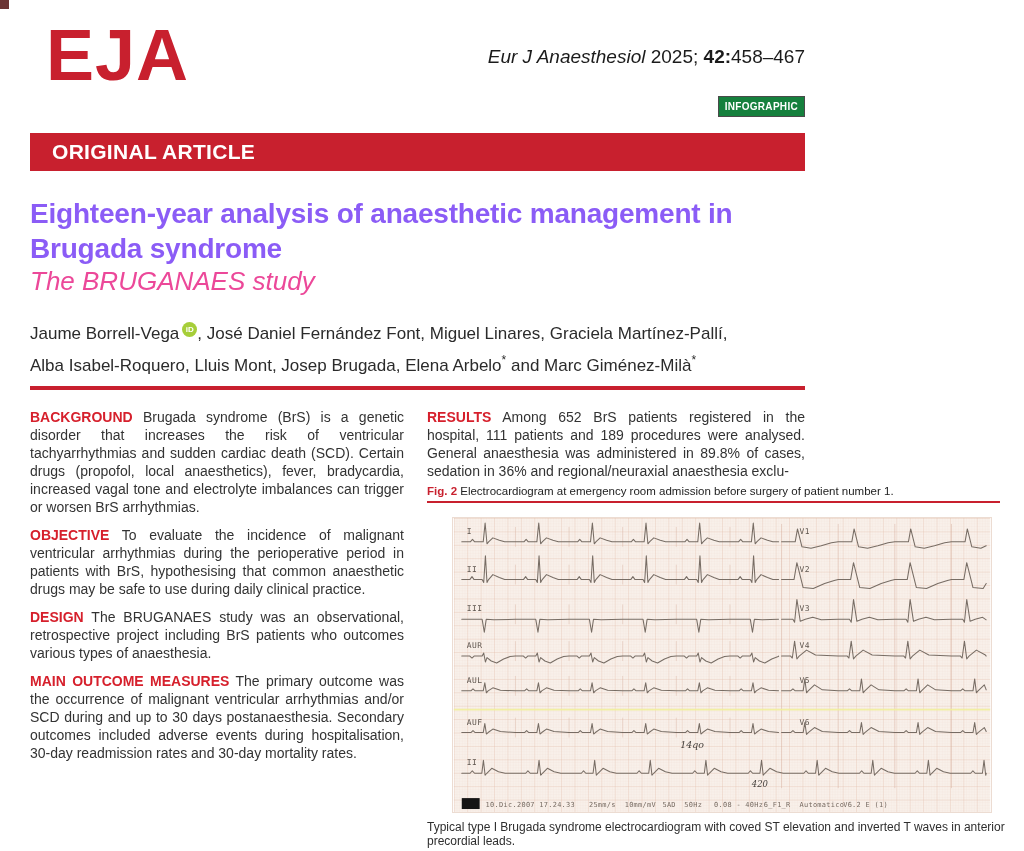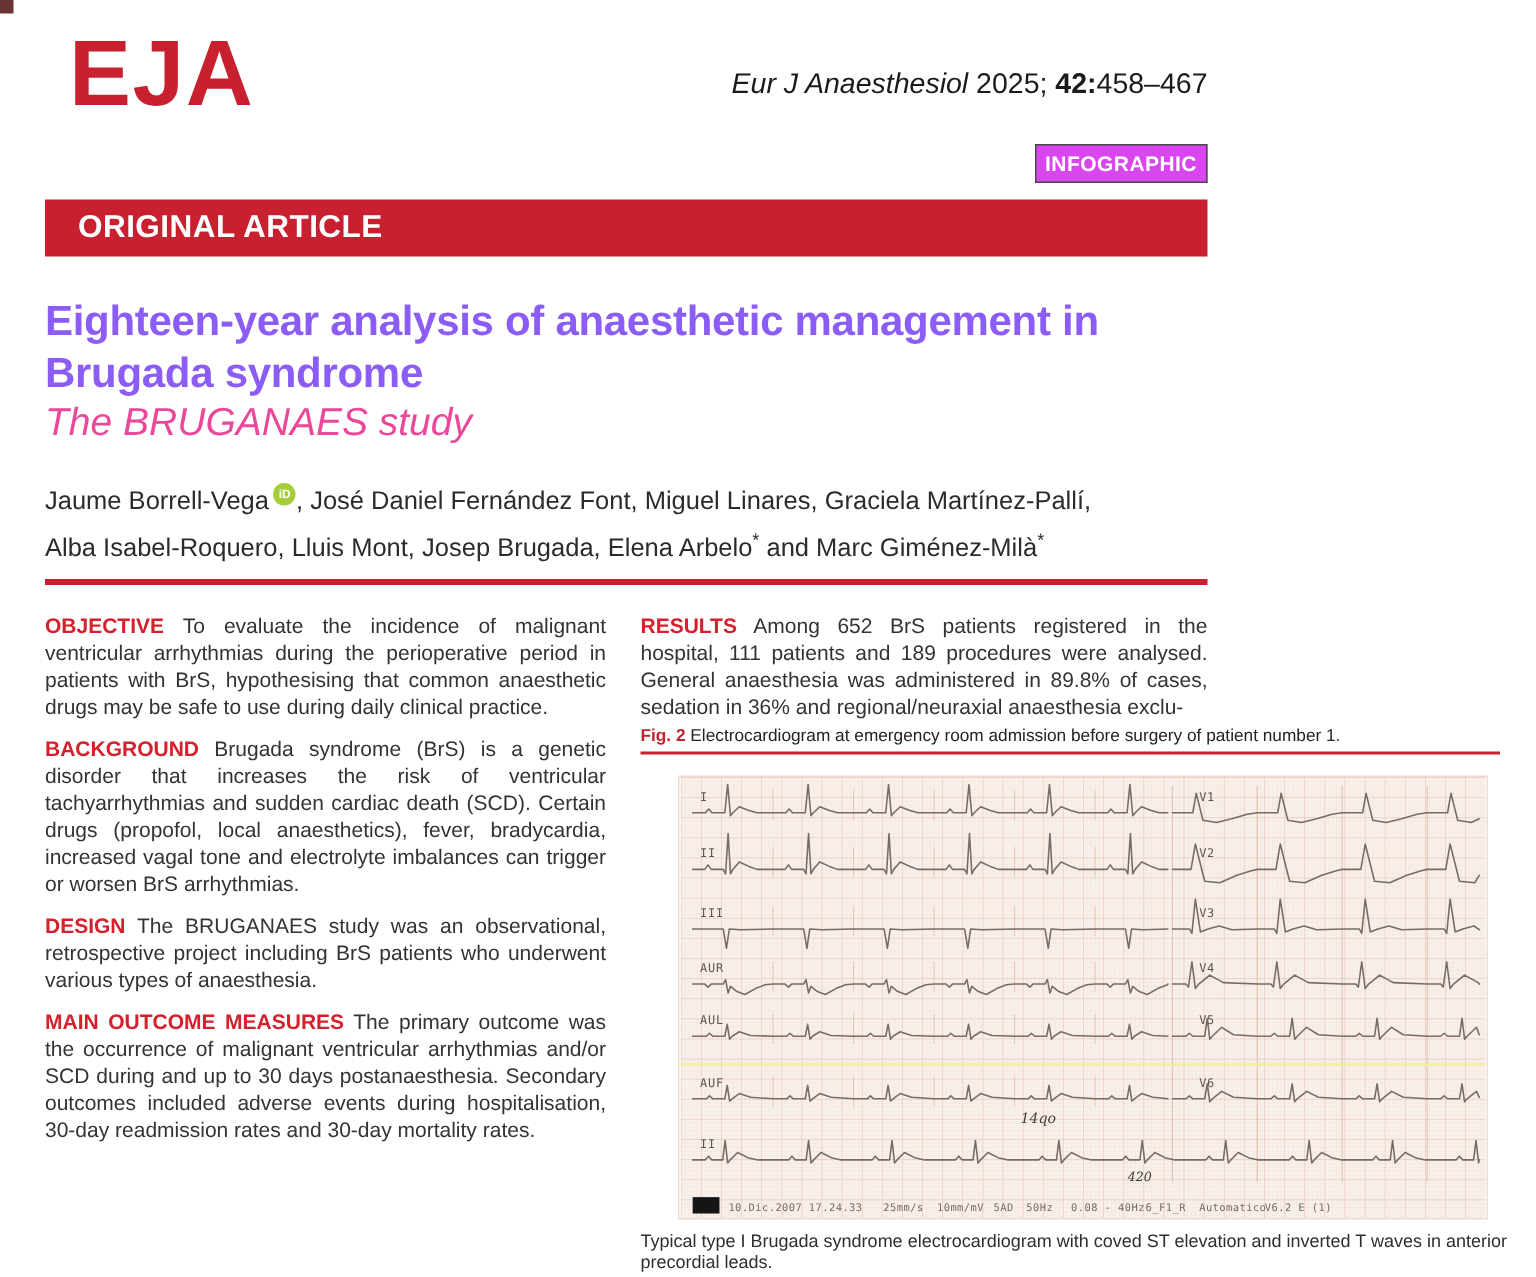--- a/index.html
+++ b/index.html
@@ -5,28 +5,28 @@
   :root{
     --red:#c8202e;
     --label-red:#d6202c;
   }
   html,body{margin:0;padding:0;background:#fff;}
   body{font-family:"Liberation Sans",sans-serif;}
   .page{position:relative;width:1024px;height:851px;background:#fff;overflow:hidden;}
 
   .corner-mark{position:absolute;left:0;top:0;width:9px;height:9px;background:#6b3434;}
 
-  .logo{position:absolute;left:46px;top:14px;font-size:62px;font-weight:bold;color:var(--red);letter-spacing:1px;}
+  .logo{position:absolute;left:46px;top:14px;font-size:72px;font-weight:bold;color:var(--red);letter-spacing:1px;}
 
   .citation{position:absolute;top:46px;right:219px;font-size:19px;color:#1b1b1b;white-space:nowrap;}
   .citation .it{font-style:italic;margin-left:44px;}
   .citation .b{font-weight:bold;margin-top:23px;}
 
-  .badge{position:absolute;top:96px;right:219px;background:#d946ef;color:#fff;
-         font-size:14px;font-weight:bold;letter-spacing:.3px;padding:4px 6px;border:1px solid #4a4a4a;}
+  .badge{position:absolute;top:96px;right:219px;background:#15803d;color:#fff;
+         font-size:10px;font-weight:bold;letter-spacing:.3px;padding:4px 6px;border:1px solid #4a4a4a;}
 
   .banner{position:absolute;left:30px;top:133px;width:753px;height:38px;background:var(--red);
           color:#fff;font-weight:bold;font-size:21px;line-height:38px;padding-left:22px;letter-spacing:.3px;}
 
   .title{position:absolute;left:30px;top:196px;margin:0;font-size:28px;font-weight:bold;
          color:#8b5cf6;line-height:35px;letter-spacing:-.2px;}
   .subtitle{position:absolute;left:30px;top:266px;font-size:26px;font-style:italic;color:#ec4899;}
 
   .authors{position:absolute;left:30px;top:320px;font-size:17px;color:#2b2b2b;line-height:27px;}
   .orcid{display:inline-block;width:15px;height:15px;border-radius:50%;background:#a6ce39;color:#fff;
@@ -70,23 +70,23 @@
   <div class="subtitle">The BRUGANAES study</div>
 
   <div class="authors">
     <div><span>Jaume Borrell-Vega</span><span class="orcid">iD</span><span>, José Daniel Fernández Font, Miguel Linares, Graciela Martínez-Pallí,</span></div>
     <div><span>Alba Isabel-Roquero, Lluis Mont, Josep Brugada, Elena Arbelo</span><sup>*</sup><span> and Marc Giménez-Milà</span><sup>*</sup></div>
   </div>
 
   <div class="rule"></div>
 
   <div class="col col-left">
+    <p class="para"><span class="lbl">BACKGROUND</span> <span>Brugada syndrome (BrS) is a genetic disorder that increases the risk of ventricular tachyarrhythmias and sudden cardiac death (SCD). Certain drugs (propofol, local anaesthetics), fever, bradycardia, increased vagal tone and electrolyte imbalances can trigger or worsen BrS arrhythmias.</span></p>
     <p class="para"><span class="lbl">OBJECTIVE</span> <span>To evaluate the incidence of malignant ventricular arrhythmias during the perioperative period in patients with BrS, hypothesising that common anaesthetic drugs may be safe to use during daily clinical practice.</span></p>
-    <p class="para"><span class="lbl">BACKGROUND</span> <span>Brugada syndrome (BrS) is a genetic disorder that increases the risk of ventricular tachyarrhythmias and sudden cardiac death (SCD). Certain drugs (propofol, local anaesthetics), fever, bradycardia, increased vagal tone and electrolyte imbalances can trigger or worsen BrS arrhythmias.</span></p>
-    <p class="para"><span class="lbl">DESIGN</span> <span>The BRUGANAES study was an observational, retrospective project including BrS patients who underwent various types of anaesthesia.</span></p>
+    <p class="para"><span class="lbl">DESIGN</span> <span>The BRUGANAES study was an observational, retrospective project including BrS patients who outcomes various types of anaesthesia.</span></p>
     <p class="para"><span class="lbl">MAIN OUTCOME MEASURES</span> <span>The primary outcome was the occurrence of malignant ventricular arrhythmias and/or SCD during and up to 30 days postanaesthesia. Secondary outcomes included adverse events during hospitalisation, 30-day readmission rates and 30-day mortality rates.</span></p>
   </div>
 
   <div class="col col-right">
     <p class="para"><span class="lbl">RESULTS</span> <span>Among 652 BrS patients registered in the hospital, 111 patients and 189 procedures were analysed. General anaesthesia was administered in 89.8% of cases, sedation in 36% and regional/neuraxial anaesthesia exclu-</span></p>
   </div>
 
   <div class="figcap"><span class="figlbl">Fig. 2</span> <span>Electrocardiogram at emergency room admission before surgery of patient number 1.</span></div>
   <div class="figrule"></div>
 

